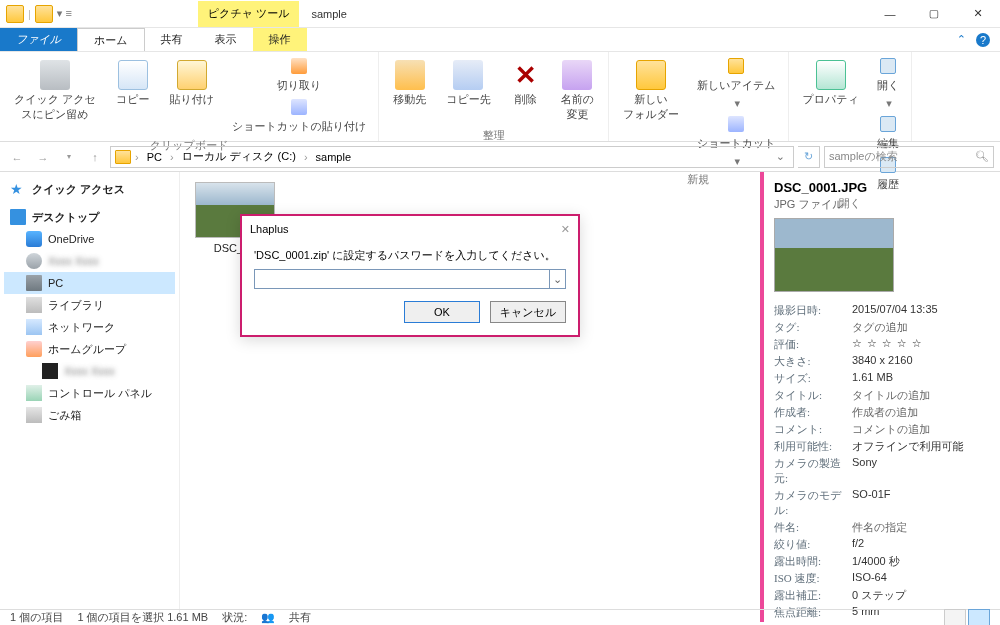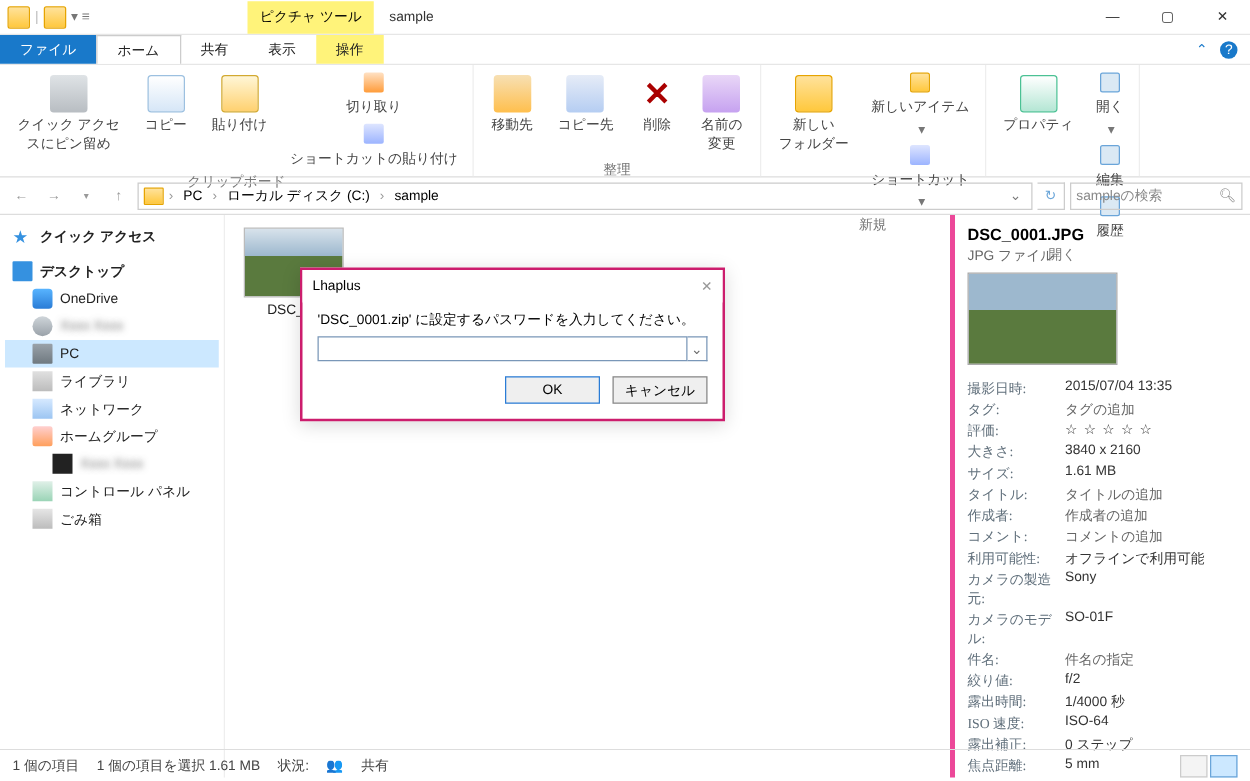--- a/index.html
+++ b/index.html
@@ -6,21 +6,21 @@
 body { width: 1000px; height: 625px; background: #fff; overflow: hidden; position: relative; }
 .title-bar { height: 28px; display: flex; align-items: center; background: #fff; border-bottom: 1px solid #e6e6e6; }
 .title-bar .left { display: flex; align-items: center; gap: 4px; padding: 0 6px; }
 .title-bar .folder-icon-sm { width: 18px; height: 18px; background: linear-gradient(#ffe29b,#ffc83d); border: 1px solid #e6a400; border-radius: 2px; }
 .title-bar .toolctx { background: #fff37a; padding: 2px 10px; height: 26px; display: flex; align-items: center; margin-left: 120px; }
 .title-bar .wintitle { margin-left: 12px; color: #333; }
 .title-bar .wincontrols { margin-left: auto; display: flex; }
 .title-bar .winbtn { width: 44px; height: 28px; display: flex; align-items: center; justify-content: center; color: #333; }
 .tabs-row { height: 24px; display: flex; align-items: stretch; background: #fff; border-bottom: 1px solid #e6e6e6; }
 .tabs-row .tab { padding: 0 16px; display: flex; align-items: center; color: #222; }
-.tabs-row .tab.file { background: #1979ca; color: #fff; }
+.tabs-row .tab.file { background: #1979ca; color: #fff; font-style: italic; }
 .tabs-row .tab.active { border: 1px solid #ccc; border-bottom: none; background: #fff; }
 .tabs-row .tab.ctx { background: #fff37a; border-bottom: none; text-align: center; }
 .tabs-row .help { margin-left: auto; display: flex; align-items: center; padding-right: 10px; color: #1979ca; gap: 10px; }
 .ribbon { height: 90px; display: flex; background: #fff; border-bottom: 1px solid #ddd; }
 .rgroup { display: flex; flex-direction: column; border-right: 1px solid #eee; padding: 4px 8px 2px 8px; align-items: stretch; }
 .rgroup .buttons { flex: 1; display: flex; align-items: flex-start; gap: 8px; }
 .rgroup .glabel { text-align: center; color: #777; margin-top: auto; padding: 2px 0; }
 .bigbtn { display: flex; flex-direction: column; align-items: center; gap: 2px; padding: 4px 6px; color: #444; }
 .icon-lg { width: 30px; height: 30px; border-radius: 3px; }
 .smallbtn { display: flex; align-items: center; gap: 4px; color: #444; padding: 2px 4px; flex-direction: column; }
@@ -39,21 +39,21 @@
 .prop-i { background: linear-gradient(#fff,#b4e6d4); border: 1px solid #4bc194; }
 .check-i { background: #dbe9f4; border: 1px solid #6aa5d9; }
 .selall-i { background: #dbe9f4; border: 1px solid #6aa5d9; }
 .addrbar { height: 30px; display: flex; align-items: center; gap: 4px; padding: 0 6px; border-bottom: 1px solid #ddd; }
 .navarrow { width: 22px; height: 22px; display: flex; align-items: center; justify-content: center; color: #999; }
 .breadcrumb { flex: 1; display: flex; align-items: center; border: 1px solid #ccc; height: 22px; padding: 0 4px; gap: 2px; }
 .folder-mini { width: 16px; height: 14px; background: linear-gradient(#ffe29b,#ffc83d); border: 1px solid #e6a400; border-radius: 1px; }
 .bc-seg { padding: 0 4px; }
 .bc-sep { color: #999; padding: 0 2px; }
 .refresh-a { width: 22px; height: 22px; display: flex; align-items: center; justify-content: center; color: #6aa5d9; border: 1px solid #ccc; border-left: none; }
-.searchbox { width: 138px; border: 1px solid #ccc; height: 22px; display: flex; align-items: center; padding: 0 4px; color: #888; }
+.searchbox { width: 170px; border: 1px solid #ccc; height: 22px; display: flex; align-items: center; padding: 0 4px; color: #888; }
 .searchbox .mag { margin-left: auto; color: #888; }
 .main { display: flex; height: 450px; }
 .navpane { width: 180px; border-right: 1px solid #eee; padding: 6px 4px; overflow: hidden; }
 .navitem { display: flex; align-items: center; gap: 6px; padding: 3px 6px; color: #222; }
 .navitem.sel { background: #cce8ff; }
 .navitem .ni { width: 16px; height: 16px; }
 .star-blue { color: #3591e0; font-size: 14px; }
 .monitor-blue { background: #3591e0; border-radius: 1px; }
 .onedrive { background: linear-gradient(#58b4ff,#2a7cd6); border-radius: 3px; }
 .user-i { background: linear-gradient(#cfd5da,#9aa2a9); border-radius: 50%; }
@@ -72,21 +72,21 @@
 .details { width: 240px; border-left: 4px solid #ec4899; padding: 8px 10px; overflow-y:auto; }
 .details h3 { font-size: 13px; font-weight: 600; margin-bottom: 2px; }
 .details .ftype { color: #666; margin-bottom: 6px; }
 .details .preview { width: 120px; height: 74px; margin-bottom: 10px; background: linear-gradient(#9db8ce 0 40%, #5a7a3e 40% 100%); border: 1px solid #aaa; }
 .details table { width: 100%; border-collapse: collapse; }
 .details td { padding: 1px 0; vertical-align: top; }
 .details td.k { color: #606f7b; width: 78px; font-family: Liberation Serif, serif; }
 .details td.v { color: #333; }
 .details td.v.link { color: #666; }
 .details .stars { color: #ccc; letter-spacing: 1px; }
-.statusbar { position: absolute; bottom: 0; left: 0; right: 0; height: 26px; border-top: 1px solid #ddd; display: flex; align-items: center; padding: 0 10px; gap: 14px; color: #444; }
+.statusbar { position: absolute; bottom: 0; left: 0; right: 0; height: 16px; border-top: 1px solid #ddd; display: flex; align-items: center; padding: 0 10px; gap: 14px; color: #444; }
 .statusbar .viewbtns { margin-left: auto; display: flex; gap: 2px; }
 .viewbtn { width: 22px; height: 18px; border: 1px solid #ccc; background: #f4f4f4; }
 .viewbtn.active { background: #cce8ff; border-color: #6aa5d9; }
 .dialog { position: absolute; left: 240px; top: 214px; width: 340px; background: #fff; border: 2px solid #cc1d6d; box-shadow: 0 3px 14px rgba(0,0,0,.15); }
 .dialog .dtitle { height: 26px; display: flex; align-items: center; padding: 0 8px; background: #fff; }
 .dialog .dclose { margin-left: auto; color: #999; }
 .dialog .dbody { padding: 6px 12px 12px 12px; }
 .dialog .dmsg { margin-bottom: 6px; }
 .dialog .dinput { display: flex; }
 .dialog input { flex: 1; border: 1px solid #7a97b8; height: 20px; padding: 0 4px; }

